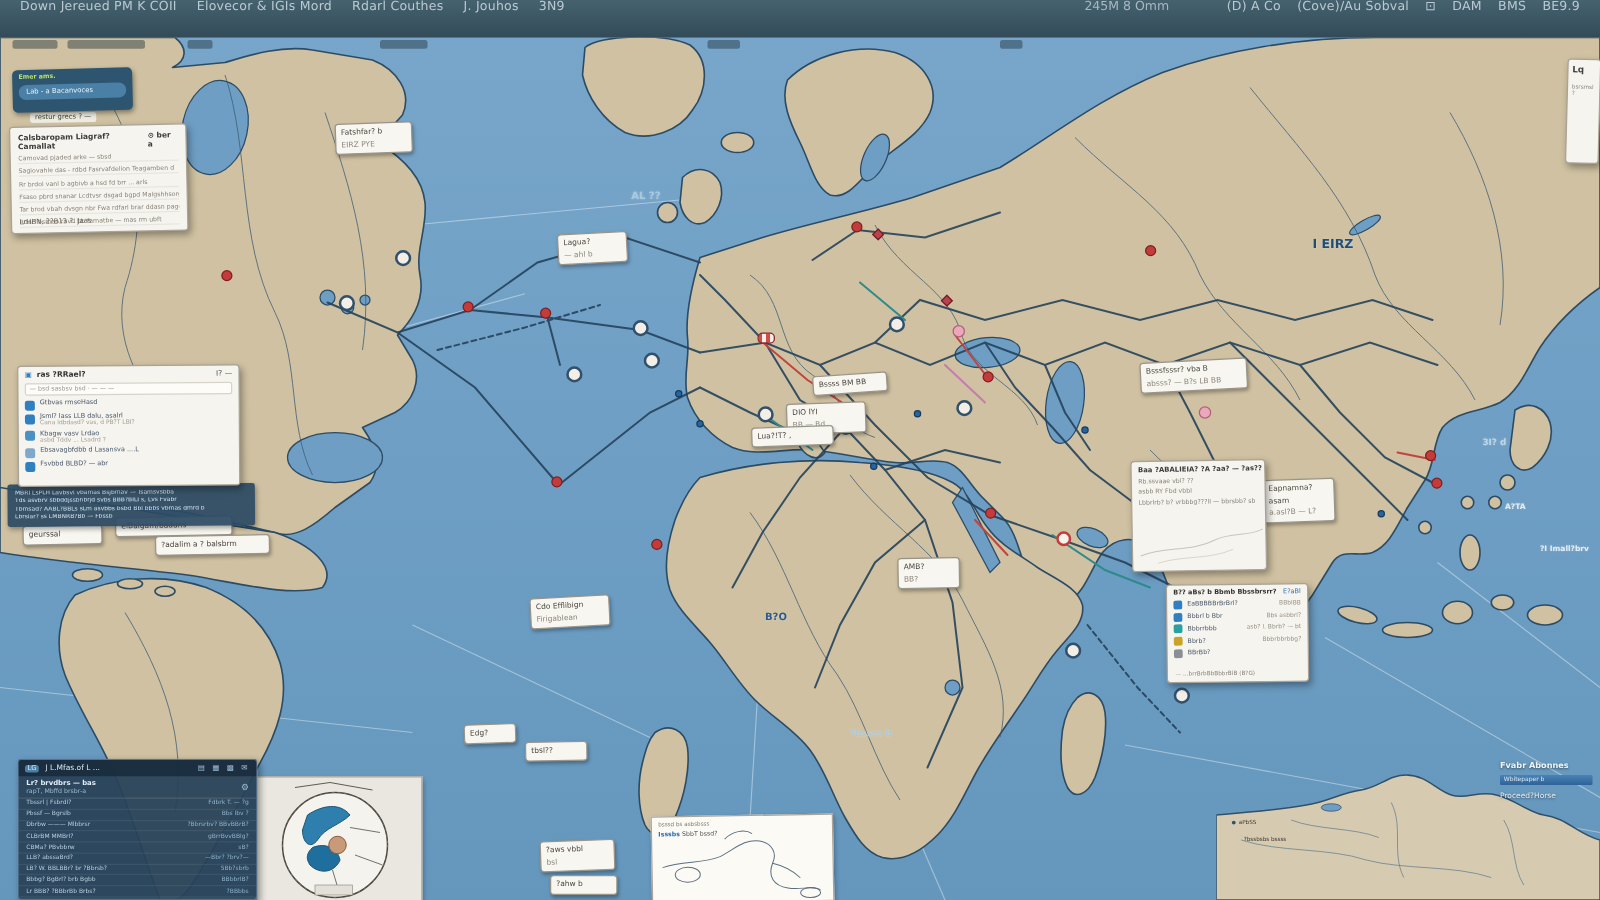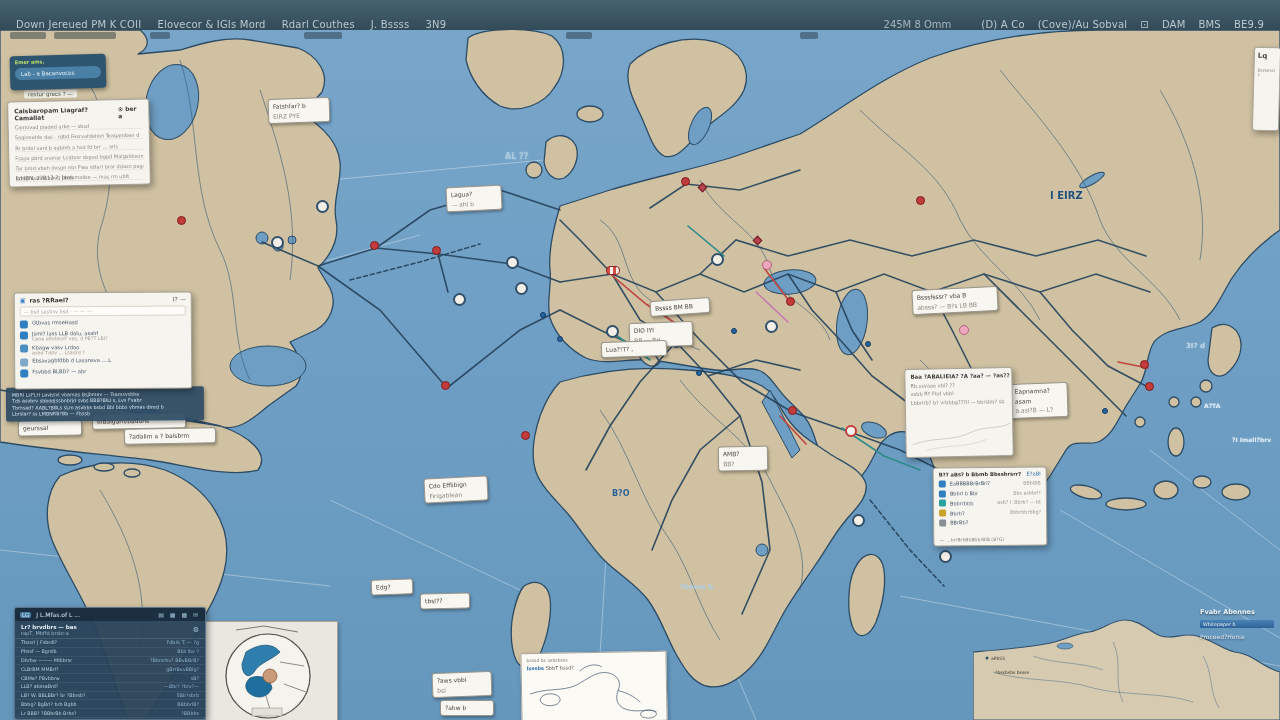--- a/index.html
+++ b/index.html
@@ -1,21 +1,21 @@
 <!DOCTYPE html>
 <html><head>
 <meta charset="utf-8">
 <style>
   html,body{margin:0;padding:0;background:#4a5e6b;}
   #stage{position:relative;width:1280px;height:720px;overflow:hidden;
          font-family:"DejaVu Sans","Liberation Sans",sans-serif;background:#6e9ec4;}
   
   .topbar{position:absolute;top:0;left:0;width:1280px;height:30px;z-index:60;
-          background:linear-gradient(#46626f,#334b59);display:flex;align-items:flex-end;
-          color:#c8d5dc;font-size:10px;padding:0 16px;box-sizing:border-box;}
+          background:linear-gradient(#46626f,#334b59);display:flex;align-items:flex-start;
+          color:#c8d5dc;font-size:10px;gap:16px;padding:0 16px;box-sizing:border-box;}
   .mitem{white-space:nowrap;opacity:.9;letter-spacing:.2px;}
   .mspacer{flex:1;}
   .mstatus{opacity:.75;margin-right:30px;}
   .chip{position:absolute;top:32px;height:7px;background:rgba(30,48,60,.45);border-radius:2px;z-index:55;}
   
   .panel{position:absolute;background:#f6f4ee;border:1px solid #a9a397;border-radius:3px;
          box-shadow:2px 3px 6px rgba(0,0,0,.35);box-sizing:border-box;z-index:40;color:#4a463e;}
   .tip{position:absolute;background:#f8f6f0;border:1px solid #9a958a;border-radius:3px;
        box-shadow:1px 2px 3px rgba(0,0,0,.3);padding:2px 4px;font-size:6px;line-height:1.6;
        color:#4a463e;z-index:34;box-sizing:border-box;}
@@ -117,21 +117,21 @@
 </head>
 <body>
 
 <div id="stage">
 
   <div class="topbar">
     <div id="menu-left" style="display:flex;gap:16px">
         <span class="mitem">Down Jereued PM K COII</span>
         <span class="mitem">Elovecor &amp; IGIs Mord</span>
         <span class="mitem">Rdarl Couthes</span>
-        <span class="mitem">J. Bssss</span>
+        <span class="mitem">J. Jouhos</span>
         <span class="mitem">3N9</span>
       </div>
     <div class="mspacer"></div>
     <div class="mstatus">245M   8   Omm</div>
     <div id="menu-right" style="display:flex;gap:13px">
         <span class="mitem">(D) A Co</span>
         <span class="mitem">(Cove)/Au Sobval</span>
         <span class="mitem">⊡</span>
         <span class="mitem">DAM</span>
         <span class="mitem">BMS</span>
@@ -300,21 +300,21 @@
       <div class="mk mk-blue" style="left: 865px; top: 341px;"></div>
       <div class="mk mk-blue" style="left: 1102px; top: 408px;"></div>
       <div class="mk mk-diamond" style="left: 699px; top: 184px;"></div>
       <div class="mk mk-diamond" style="left: 754px; top: 237px;"></div>
     </div>
   <div id="labels" style="position:absolute;inset:0;z-index:18;pointer-events:none">
       <div class="maplabel" style="left: 1050px; top: 190px; color: rgb(31, 78, 121); font-size: 10px;">I EIRZ</div>
       <div class="maplabel" style="left: 505px; top: 152px; color: rgb(168, 201, 224); font-size: 8px;">AL ??</div>
       <div class="maplabel" style="left: 612px; top: 489px; color: rgb(42, 93, 143); font-size: 8px;">B?O</div>
       <div class="maplabel" style="left: 680px; top: 583px; color: rgb(168, 201, 224); font-size: 7px;">?bssss b</div>
-      <div class="maplabel" style="left: 1186px; top: 342px; color: rgb(189, 214, 232); font-size: 7px;">3I? d</div>
+      <div class="maplabel" style="left: 1186px; top: 350px; color: rgb(189, 214, 232); font-size: 7px;">3I? d</div>
       <div class="maplabel" style="left: 1204px; top: 402px; color: rgb(227, 237, 244); font-size: 6px;">A?TA</div>
       <div class="maplabel" style="left: 1232px; top: 436px; color: rgb(227, 237, 244); font-size: 6px;">?I Imall?brv</div>
     </div>
   <div id="tips" style="position:absolute;inset:0;z-index:34;pointer-events:none">
       <div class="tip" style="left: 268px; top: 98px; width: 62px; transform: rotate(-2deg);">
         <div class="l1">Fatshfar? b</div>
         <div class="l2">EIRZ PYE</div>
       </div>
       <div class="tip" style="left: 446px; top: 186px; width: 56px; transform: rotate(-3deg);">
         <div class="l1">Lagua?</div>

